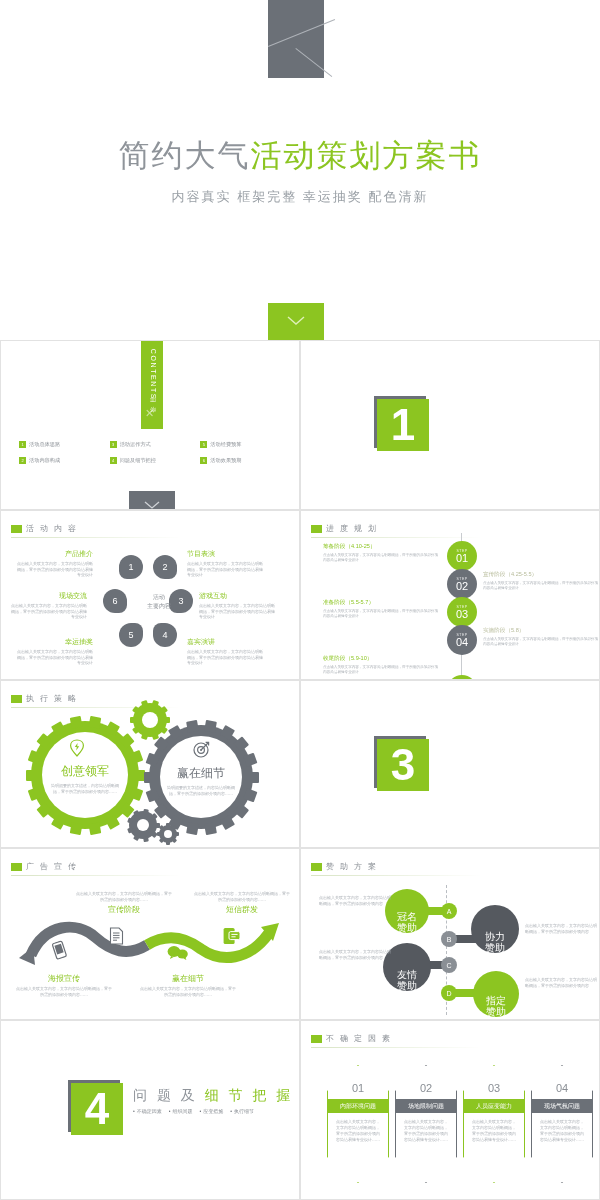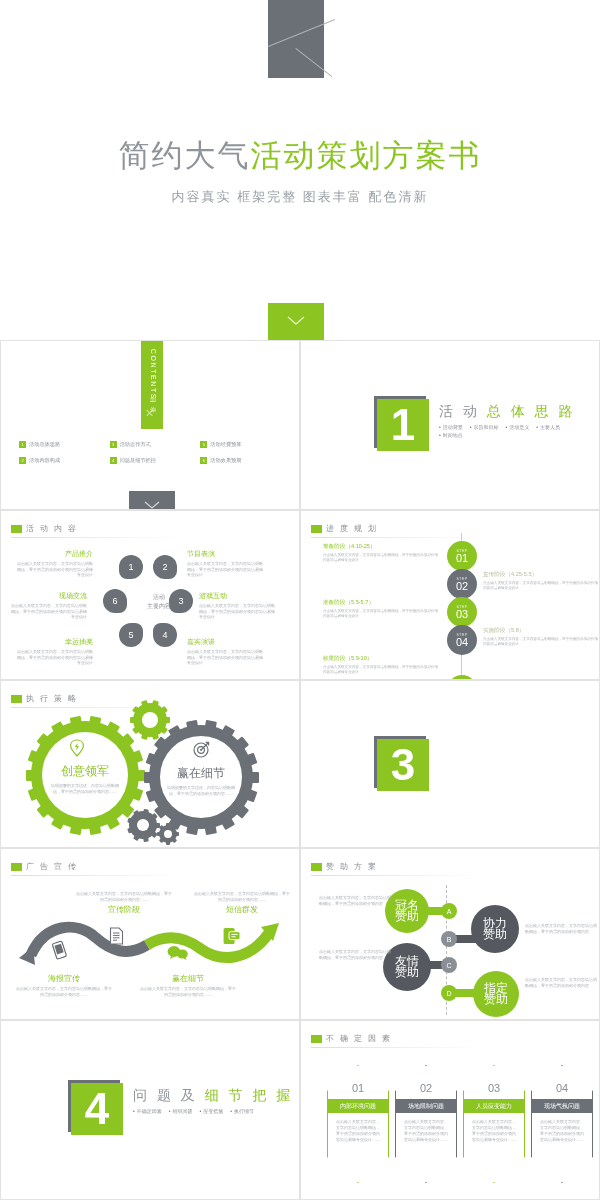--- a/index.html
+++ b/index.html
@@ -83,21 +83,21 @@
   .gtxt{position:absolute;width:100px;text-align:center;}
   .gtxt .h{font-size:12px;margin-bottom:3px;}
   .gtxt .b{font-size:4px;color:#a8adb3;line-height:6px;}
 
   
   .adcap{position:absolute;width:98px;}
   .adcap .h{font-size:8px;color:#8cc521;margin-bottom:2px;}
   .adcap .b{font-size:4px;color:#a8adb3;line-height:5.5px;}
 
   
-  .sball{position:absolute;border-radius:50%;color:#fff;display:flex;align-items:center;justify-content:center;text-align:center;font-size:12px;line-height:11px;}
+  .sball{position:absolute;border-radius:50%;color:#fff;display:flex;align-items:flex-end;justify-content:center;text-align:center;font-size:10px;line-height:11px;}
   .sball.g{background:#8cc521;}
   .sball.d{background:#55595f;}
   .slet{position:absolute;width:16px;height:16px;border-radius:50%;color:#fff;font-size:7px;display:flex;align-items:center;justify-content:center;}
   .slet.g{background:#8cc521;}
   .slet.d{background:#8a8f95;}
   .scap{position:absolute;width:72px;font-size:4px;color:#a8adb3;line-height:6px;}
 
   
   .hex{position:absolute;top:44px;width:62px;height:118px;}
   .hex .shape{position:absolute;inset:0;border:1.5px solid #8cc521;
@@ -115,21 +115,21 @@
 <div class="deck">
 
   <div class="slide s-title">
     <div class="flagbox">
       <div class="ln1"></div>
         <div class="ln2"></div>
     </div>
     <div class="big-title">
       <span>简约大气</span><span class="grn">活动策划方案书</span>
     </div>
-    <div class="sub-title">内容真实 框架完整 图表丰富 配色清新</div>
+    <div class="sub-title">内容真实 框架完整 幸运抽奖 配色清新</div>
     <div class="downbtn">
       <svg width="20" height="12" viewBox="0 0 20 12">
           <path d="M2 2 L10 9 L18 2" stroke="#dff0b8" stroke-width="1.4" fill="none"></path>
         </svg>
     </div>
   </div>
 
   <div class="slide s-toc">
     <div class="ribbon">
       <div class="rtxt">CONTENTS</div>
@@ -164,32 +164,20 @@
     </div>
     <div class="downbtn-g">
       <svg width="18" height="11" viewBox="0 0 18 11">
           <path d="M2 2 L9 8 L16 2" stroke="#cfd2d6" stroke-width="1.3" fill="none"></path>
         </svg>
     </div>
   </div>
 
   <div class="slide s-sec1">
     <div class="secnum" style="left:76px;top:58px;">1</div>
-    <div class="sec-wrap" style="left:138px;top:62px;">
-      <div class="sec-h">
-        <span>活 动</span> <span class="grn">总 体 思 路</span>
-      </div>
-      <div class="sec-bul">
-        <span>活动背景</span>
-        <span>宗旨和目标</span>
-        <span>活动意义</span>
-        <span>主要人员</span>
-        <span>时间地点</span>
-      </div>
-    </div>
   </div>
 
   <div class="slide s-content">
     <div class="ptitle">
         <span class="bar"></span>
         <span class="tx">活 动 内 容</span>
         <span class="uline"></span>
       </div>
 
     <div class="petal" style="left:118px;top:44px;border-radius:50% 50% 50% 8px;">

